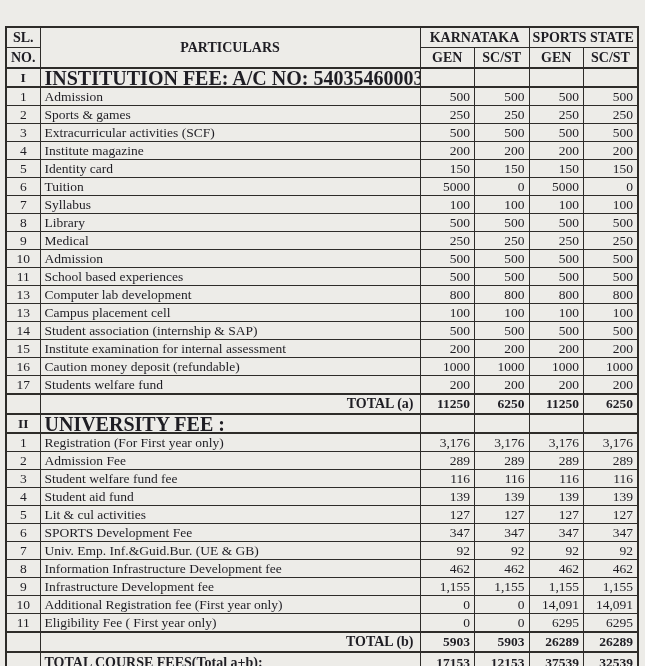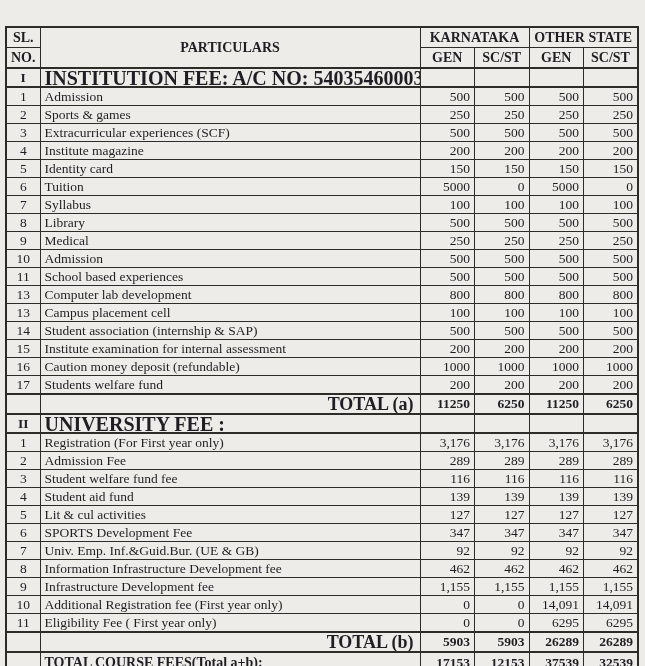--- a/index.html
+++ b/index.html
@@ -41,21 +41,21 @@
     font-size:14px;
     height:19px;
   }
   thead tr:last-child th{border-bottom-width:2px;text-align:center;}
   td.sl{text-align:center;}
   td.part{text-align:left;padding-left:4px;}
   td.num{text-align:right;padding-right:4px;}
   tr.section-row td{font-weight:bold;border-top-width:2px;border-bottom-width:2px;}
   tr.section-row td.part{font-size:20px;}
   tr.total-row td{font-weight:bold;border-top-width:2px;border-bottom-width:2px;height:18px;}
-  tr.total-row td.part{text-align:right;padding-right:6px;font-size:18px;}
+  tr.total-row td.part{text-align:right;padding-right:6px;font-size:14px;}
   tr.grand-row td{font-weight:bold;border-top-width:2px;border-bottom-width:2px;height:19px;}
   tr.grand-row td.part{text-align:left;padding-right:6px;font-size:14px;}
   .bold-part{font-weight:normal;}
 </style>
 </head>
 <body>
 
 <div class="page">
   <table>
     <colgroup>
@@ -64,21 +64,21 @@
       <col class="c-val">
         <col class="c-val">
         <col class="c-val">
         <col class="c-val">
     </colgroup>
     <thead>
       <tr>
         <th>SL.</th>
         <th rowspan="2">PARTICULARS</th>
         <th colspan="2">KARNATAKA</th>
-        <th colspan="2">OTHER STATE</th>
+        <th colspan="2">SPORTS STATE</th>
       </tr>
       <tr>
         <th>NO.</th>
         <th>GEN</th>
         <th>SC/ST</th>
         <th>GEN</th>
         <th>SC/ST</th>
       </tr>
     </thead>
     <tbody>
@@ -101,21 +101,21 @@
         <tr>
           <td class="sl">2</td>
           <td class="part"><span>Sports &amp; games</span></td>
           <td class="num">250</td>
           <td class="num">250</td>
           <td class="num">250</td>
           <td class="num">250</td>
         </tr>
         <tr>
           <td class="sl">3</td>
-          <td class="part"><span>Extracurricular experiences (SCF)</span></td>
+          <td class="part"><span>Extracurricular activities (SCF)</span></td>
           <td class="num">500</td>
           <td class="num">500</td>
           <td class="num">500</td>
           <td class="num">500</td>
         </tr>
         <tr>
           <td class="sl">4</td>
           <td class="part"><span>Institute magazine</span></td>
           <td class="num">200</td>
           <td class="num">200</td>

